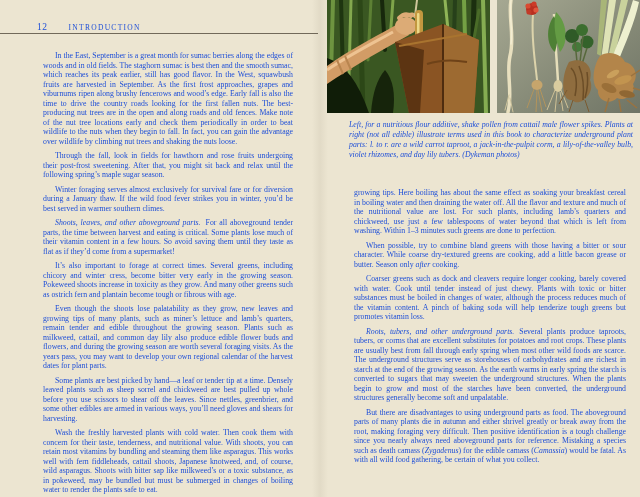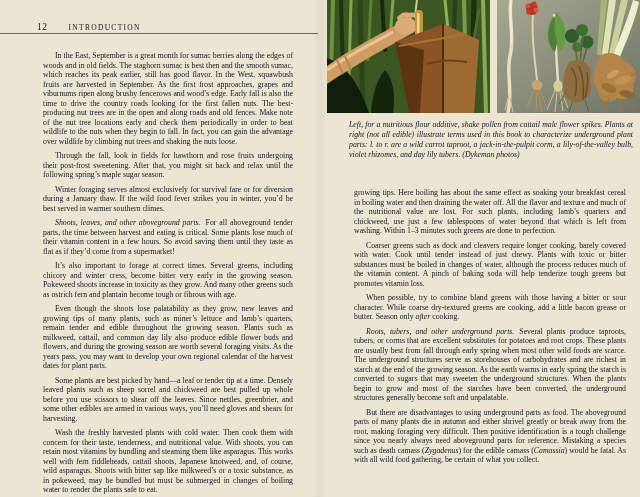--- a/index.html
+++ b/index.html
@@ -1,20 +1,20 @@
 <!DOCTYPE html>
 <html><head>
 <meta charset="utf-8">
 <style>
   html,body{margin:0;padding:0;}
   .spread{
     position:relative;width:640px;height:497px;overflow:hidden;
     background:#ece5d1;
     font-family:"Liberation Serif","DejaVu Serif",serif;
-    color:#0f172a;
+    color:#1d4ed8;
   }
   .page{position:absolute;top:0;height:497px;width:320px;}
   .page-left{left:0;}
   .page-right{left:320px;}
   .gutter{position:absolute;left:312px;top:0;width:16px;height:497px;
     background:linear-gradient(90deg,rgba(90,78,55,0) 0%,rgba(90,78,55,0.07) 50%,rgba(90,78,55,0) 100%);}
   .pagehead{position:absolute;top:16px;left:37px;white-space:nowrap;}
   .pagenum{font-size:9.5px;letter-spacing:.5px;}
   .runhead{font-size:7.5px;letter-spacing:1.3px;margin-left:21px;}
   .headrule{position:absolute;top:33px;left:0;width:318px;height:1px;background:#71695a;}
@@ -165,20 +165,20 @@
             <path d="M134,76 L143,70 M136,88 L143,90 M130,100 L140,108 M112,98 L108,112 M122,100 L124,112" stroke="#9a7340" stroke-width="1.5" fill="none"></path>
           </g>
         </svg>
       </div>
     </div>
 
     <p class="caption">Left, for a nutritious flour additive, shake pollen from cattail male flower spikes. Plants at right (not all edible) illustrate terms used in this book to characterize underground plant parts: l. to r. are a wild carrot taproot, a jack-in-the-pulpit corm, a lily-of-the-valley bulb, violet rhizomes, and day lily tubers. (Dykeman photos)</p>
 
     <div class="body right-body">
       <p>growing tips. Here boiling has about the same effect as soaking your breakfast cereal in boiling water and then draining the water off. All the flavor and texture and much of the nutritional value are lost. For such plants, including lamb’s quarters and chickweed, use just a few tablespoons of water beyond that which is left from washing. Within 1–3 minutes such greens are done to perfection.</p>
+      <p class="ind"><span>When possible, try to combine bland greens with those having a bitter or sour character. While coarse dry-textured greens are cooking, add a little bacon grease or butter. Season only </span><i>after</i><span> cooking.</span></p>
       <p class="ind">Coarser greens such as dock and cleavers require longer cooking, barely covered with water. Cook until tender instead of just chewy. Plants with toxic or bitter substances must be boiled in changes of water, although the process reduces much of the vitamin content. A pinch of baking soda will help tenderize tough greens but promotes vitamin loss.</p>
-      <p class="ind"><span>When possible, try to combine bland greens with those having a bitter or sour character. While coarse dry-textured greens are cooking, add a little bacon grease or butter. Season only </span><i>after</i><span> cooking.</span></p>
       <p class="ind gap-before"><span class="lead">Roots, tubers, and other underground parts.</span><span>Several plants produce taproots, tubers, or corms that are excellent substitutes for potatoes and root crops. These plants are usually best from fall through early spring when most other wild foods are scarce. The underground structures serve as storehouses of carbohydrates and are richest in starch at the end of the growing season. As the earth warms in early spring the starch is converted to sugars that may sweeten the underground structures. When the plants begin to grow and most of the starches have been converted, the underground structures generally become soft and unpalatable.</span></p>
       <p class="ind"><span>But there are disadvantages to using underground parts as food. The aboveground parts of many plants die in autumn and either shrivel greatly or break away from the root, making foraging very difficult. Then positive identification is a tough challenge since you nearly always need aboveground parts for reference. Mistaking a species such as death camass (</span><i>Zygadenus</i><span>) for the edible camass (</span><i>Camassia</i><span>) would be fatal. As with all wild food gathering, be certain of what you collect.</span></p>
     </div>
   </div>
 
 </div>
 
 </body></html>

